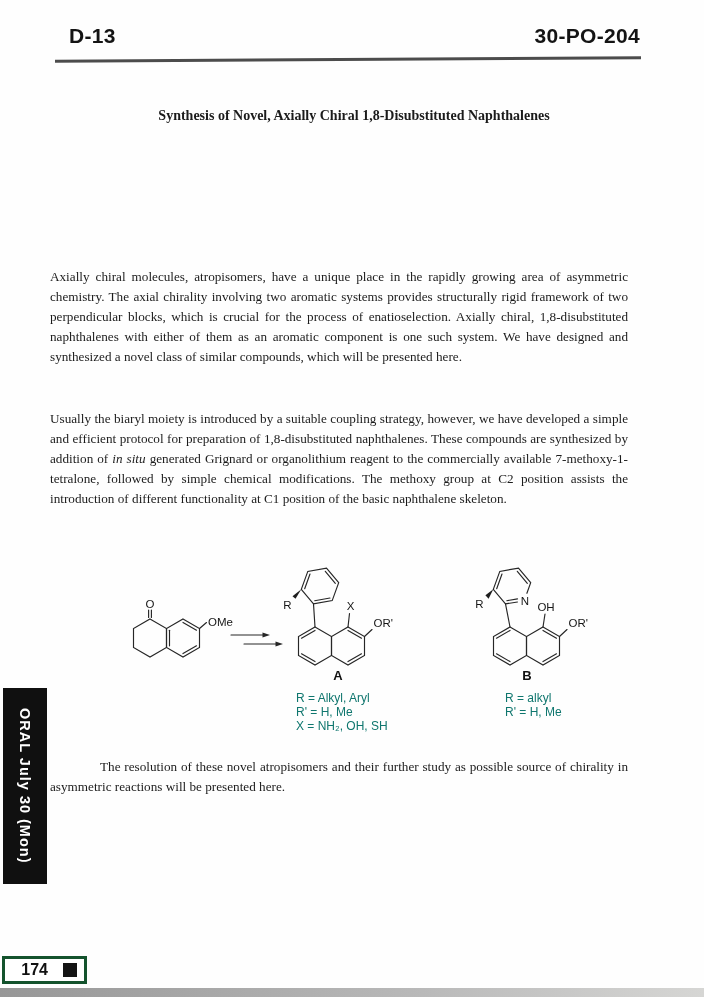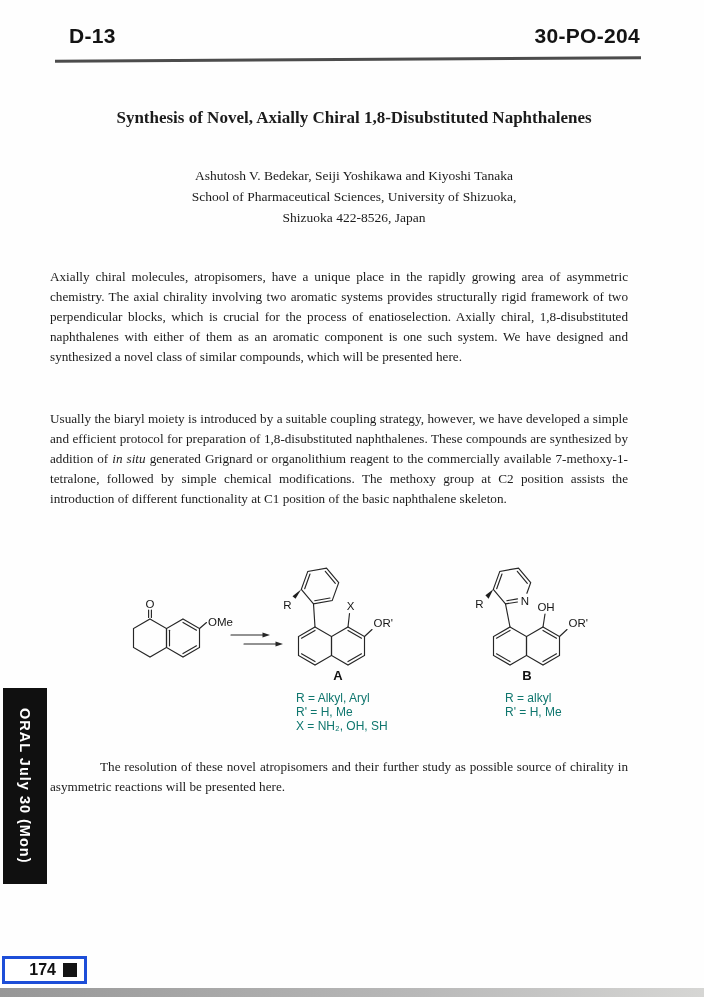--- a/index.html
+++ b/index.html
@@ -14,21 +14,21 @@
     font-weight:bold; font-size:21px; letter-spacing:0.3px; color:#141414;
   }
   .hleft  { left:69px; }
   .hright { right:64px; }
   .hrule  {
     position:absolute; left:55px; top:58px; width:586px; height:3px;
     background:#4c4c4c; transform:rotate(-0.35deg);
   }
   .title {
     position:absolute; left:66px; top:108px; width:576px;
-    text-align:center; font-weight:bold; font-size:17px;
+    text-align:center; font-weight:bold; font-size:14px;
   }
   .authors {
     position:absolute; left:66px; top:165px; width:576px;
     text-align:center; font-size:13.5px; line-height:21px;
   }
   .para {
     position:absolute; left:50px; width:578px;
     font-size:13.2px; line-height:20px; text-align:justify;
   }
   .p1 { top:267px; }
@@ -58,23 +58,23 @@
     position:absolute; left:3px; top:688px; width:44px; height:196px;
     background:#101010; display:flex; align-items:center; justify-content:center;
   }
   .sidebar-text {
     writing-mode:vertical-rl; white-space:nowrap;
     font-family:"Liberation Sans","DejaVu Sans",sans-serif;
     font-weight:bold; font-size:14.5px; letter-spacing:1px; color:#fff;
   }
   .pagebox {
     position:absolute; left:2px; top:956px; width:72px; height:22px;
-    border:3px solid #1d4ed8; background:#fff;
+    border:3px solid #14532d; background:#fff;
     display:flex; align-items:center; justify-content:flex-end;
-    gap:7px; padding-right:7px;
+    gap:15px; padding-right:7px;
   }
   .pagebox .num {
     font-family:"Liberation Sans","DejaVu Sans",sans-serif;
     font-weight:bold; font-size:16px; color:#111;
   }
   .pagebox .sq { width:14px; height:14px; background:#141414; }
   .scan-edge {
     position:absolute; left:0; top:988px; width:704px; height:9px;
     background:linear-gradient(90deg,#979797,#b9b9b9 60%,#d6d6d4);
   }
@@ -83,25 +83,20 @@
 <body>
 
 <div class="page">
 
   <div class="hcode hleft">D-13</div>
   <div class="hcode hright">30-PO-204</div>
   <div class="hrule"></div>
 
   <div class="title">Synthesis of Novel, Axially Chiral 1,8-Disubstituted Naphthalenes</div>
 
-  <div class="authors">
-    <div>Ashutosh V. Bedekar, Seiji Yoshikawa and Kiyoshi Tanaka</div>
-    <div>School of Pharmaceutical Sciences, University of Shizuoka,</div>
-    <div>Shizuoka 422-8526, Japan</div>
-  </div>
 
   <div class="para p1">Axially chiral molecules, atropisomers, have a unique place in the rapidly growing area of asymmetric chemistry. The axial chirality involving two aromatic systems provides structurally rigid framework of two perpendicular blocks, which is crucial for the process of enatioselection. Axially chiral, 1,8-disubstituted naphthalenes with either of them as an aromatic component is one such system. We have designed and synthesized a novel class of similar compounds, which will be presented here.</div>
 
   <div class="para p2"><span>Usually the biaryl moiety is introduced by a suitable coupling strategy, however, we have developed a simple and efficient protocol for preparation of 1,8-disubstituted naphthalenes. These compounds are synthesized by addition of </span><span class="it">in situ</span><span> generated Grignard or organolithium reagent to the commercially available 7-methoxy-1-tetralone, followed by simple chemical modifications. The methoxy group at C2 position assists the introduction of different functionality at C1 position of the basic naphthalene skeleton.</span></div>
 
   <svg class="scheme-svg" style="left:110px;top:595px" width="140" height="90" viewBox="0 0 140 90">
     <path d="M40,24 L56.5,33.5 L56.5,52.5 L40,62 L23.5,52.5 L23.5,33.5 Z"></path>
     <path d="M73,24 L89.5,33.5 L89.5,52.5 L73,62 L56.5,52.5 L56.5,33.5 Z"></path>
     <line x1="73" y1="27.4" x2="86.5" y2="35.2"></line>
     <line x1="86.5" y1="50.8" x2="73" y2="58.6"></line>

